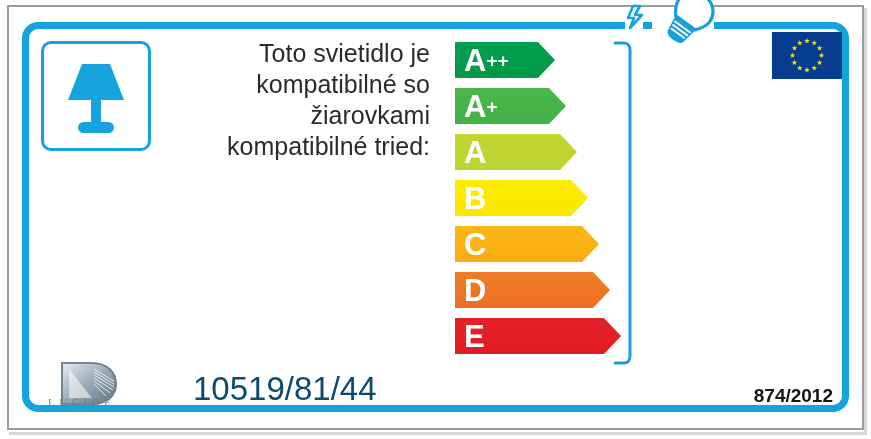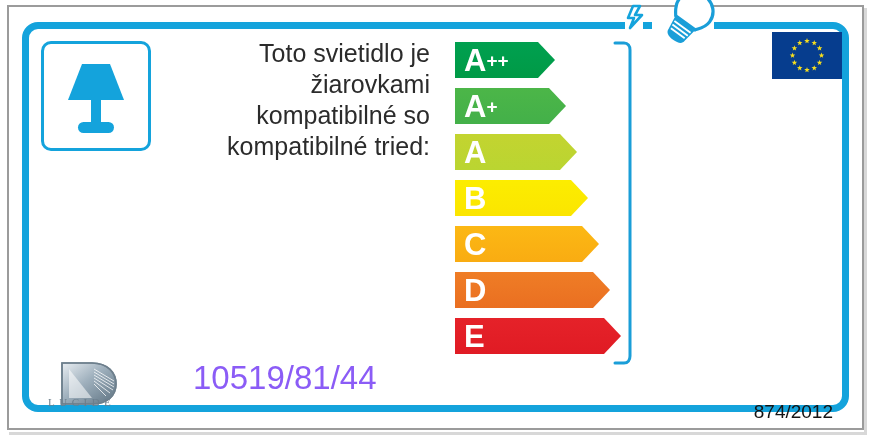--- a/index.html
+++ b/index.html
@@ -202,33 +202,33 @@
     font-size: 11px;
     letter-spacing: 4.5px;
     color: #6c7e8c;
     font-family: "Liberation Serif", serif;
   }
 
   
   .model-number {
     position: absolute;
     left: 193px;
-    top: 359px;
+    top: 370px;
     font-size: 33px;
-    color: #8b5cf6;
+    color: #0c4a6e;
     font-family: "Liberation Sans", sans-serif;
   }
 
   
   .regulation {
     position: absolute;
     right: 38px;
-    top: 401px;
+    top: 385px;
     font-size: 19px;
-    font-weight: normal;
+    font-weight: bold;
     color: #141414;
     font-family: "Liberation Sans", sans-serif;
   }
 </style>
 </head>
 <body>
 
 <div id="label-root">
 
   <div class="outer-frame"></div>
@@ -264,22 +264,22 @@
   <div class="lamp-box">
     <svg width="104" height="104" viewBox="0 0 104 104">
       <path d="M38 20 L66 20 L80 56 L24 56 Z" fill="#14a3dc"></path>
       <rect x="47" y="52" width="10" height="32" fill="#14a3dc"></rect>
       <rect x="34" y="78" width="36" height="11" rx="5.5" fill="#14a3dc"></rect>
     </svg>
   </div>
 
   <div class="headline">
     <div>Toto svietidlo je</div>
+    <div>kompatibilné so</div>
     <div>žiarovkami</div>
-    <div>kompatibilné so</div>
     <div>kompatibilné tried:</div>
   </div>
 
   <div class="classes" id="classes">
       <div class="class-row" style="top: 0px; width: 100px;">
         <svg width="100" height="36" viewBox="0 0 100 36">
           <defs>
             <linearGradient id="grad0" x1="0" y1="0" x2="0" y2="1">
               <stop offset="0%" stop-color="#00a050"></stop>
               <stop offset="100%" stop-color="#009a46"></stop>

